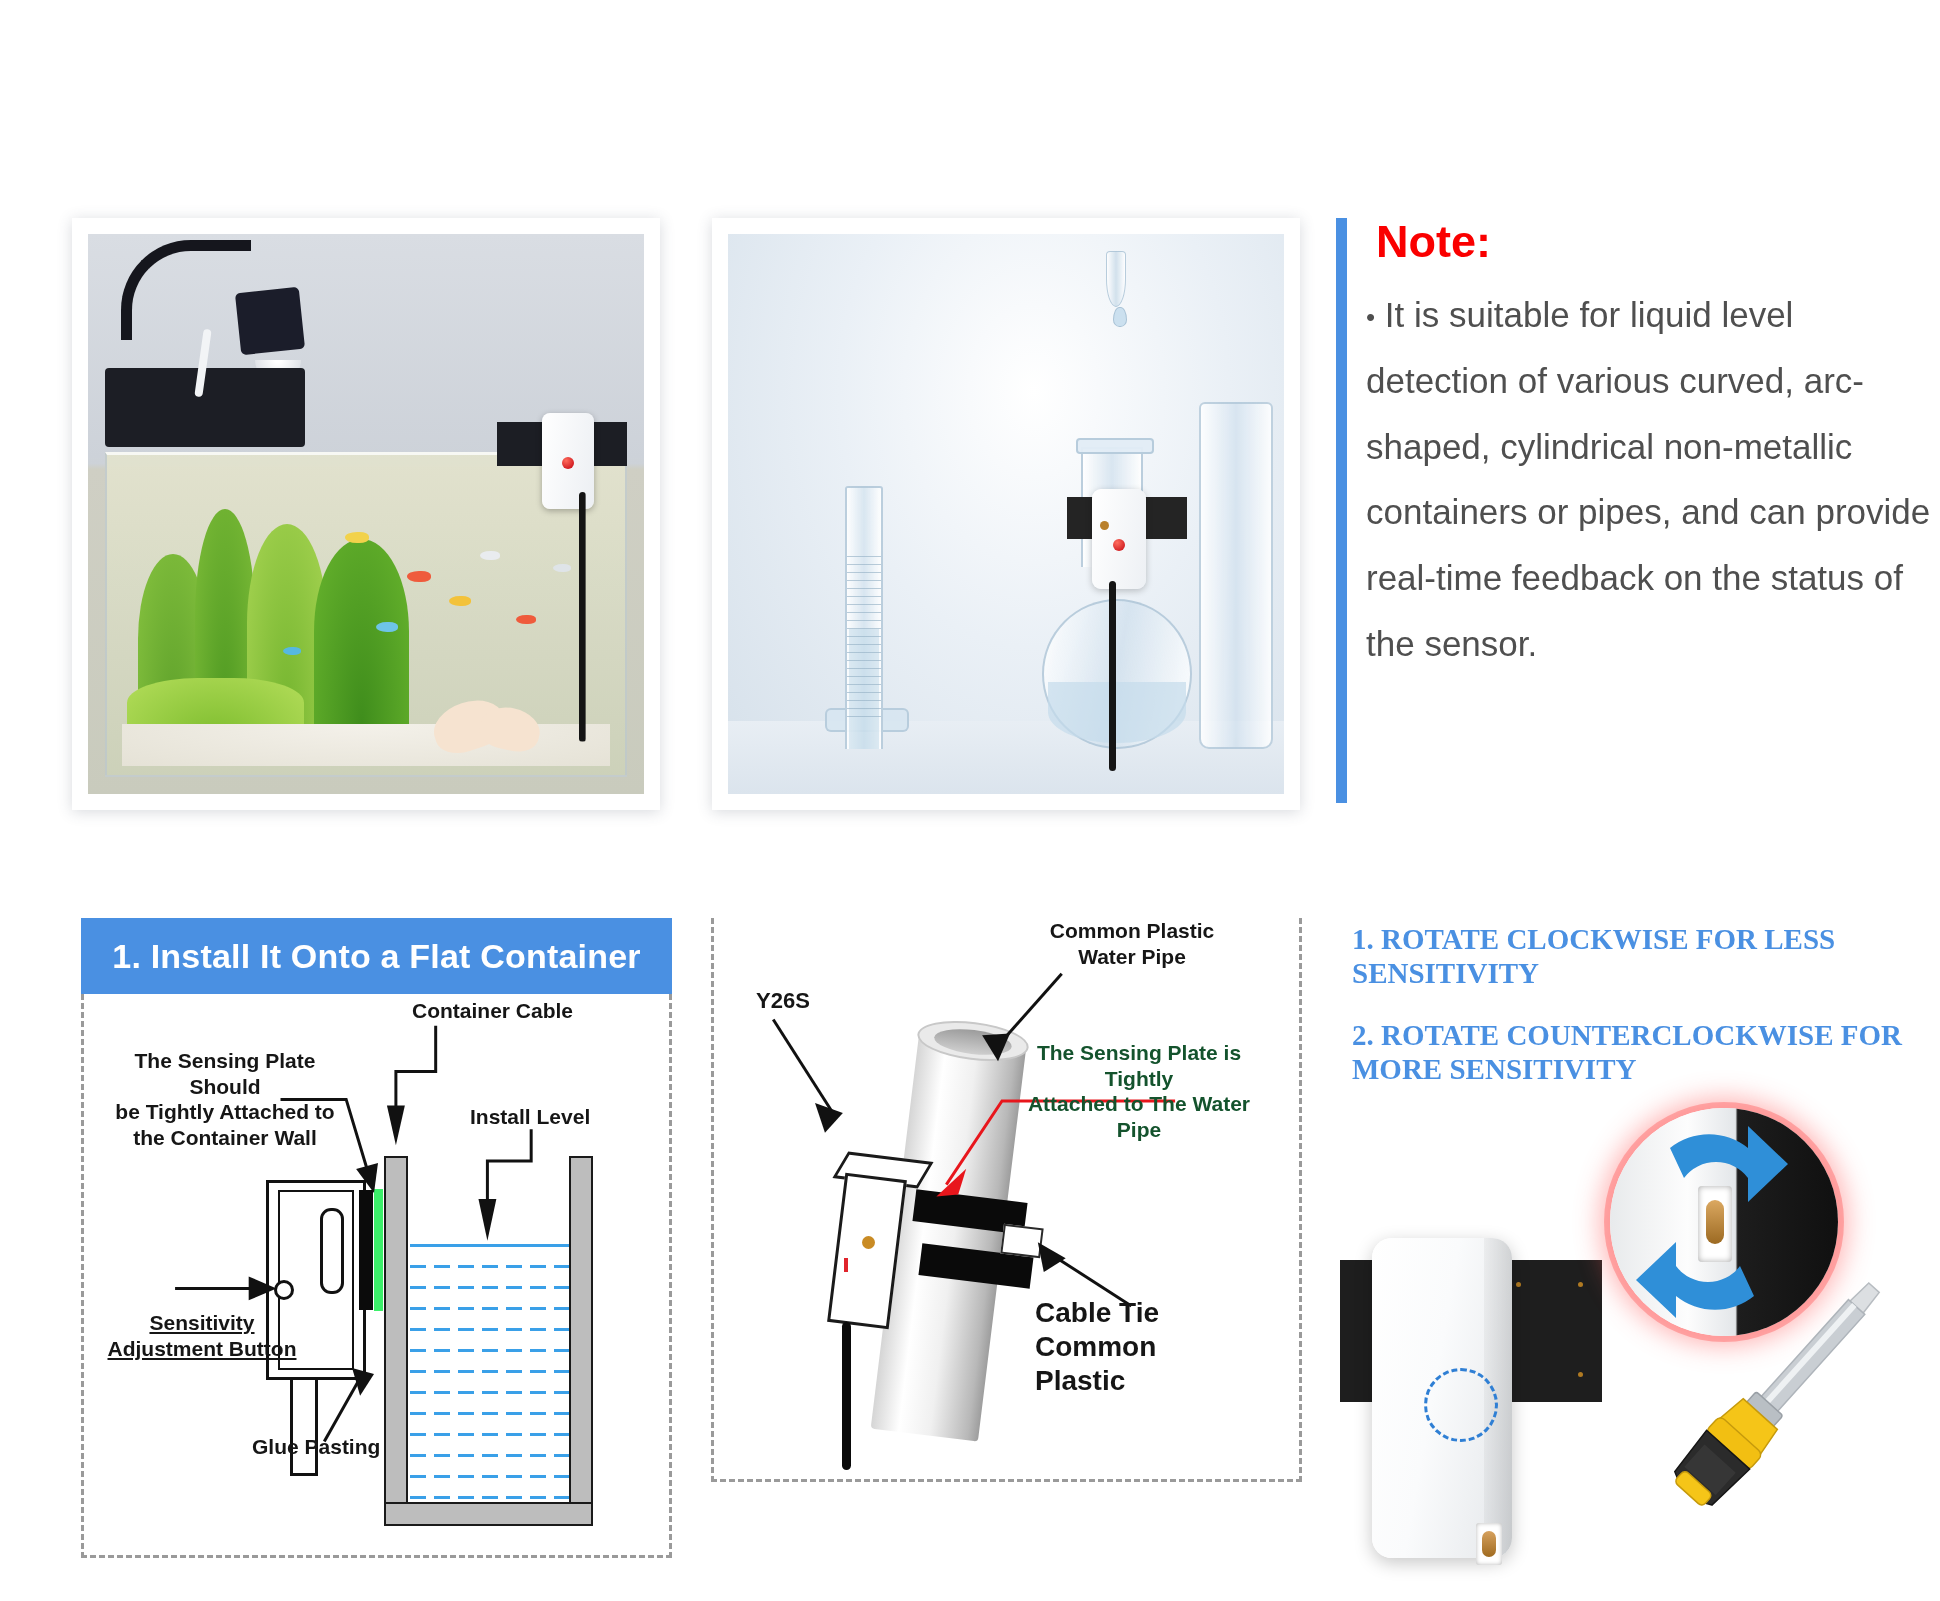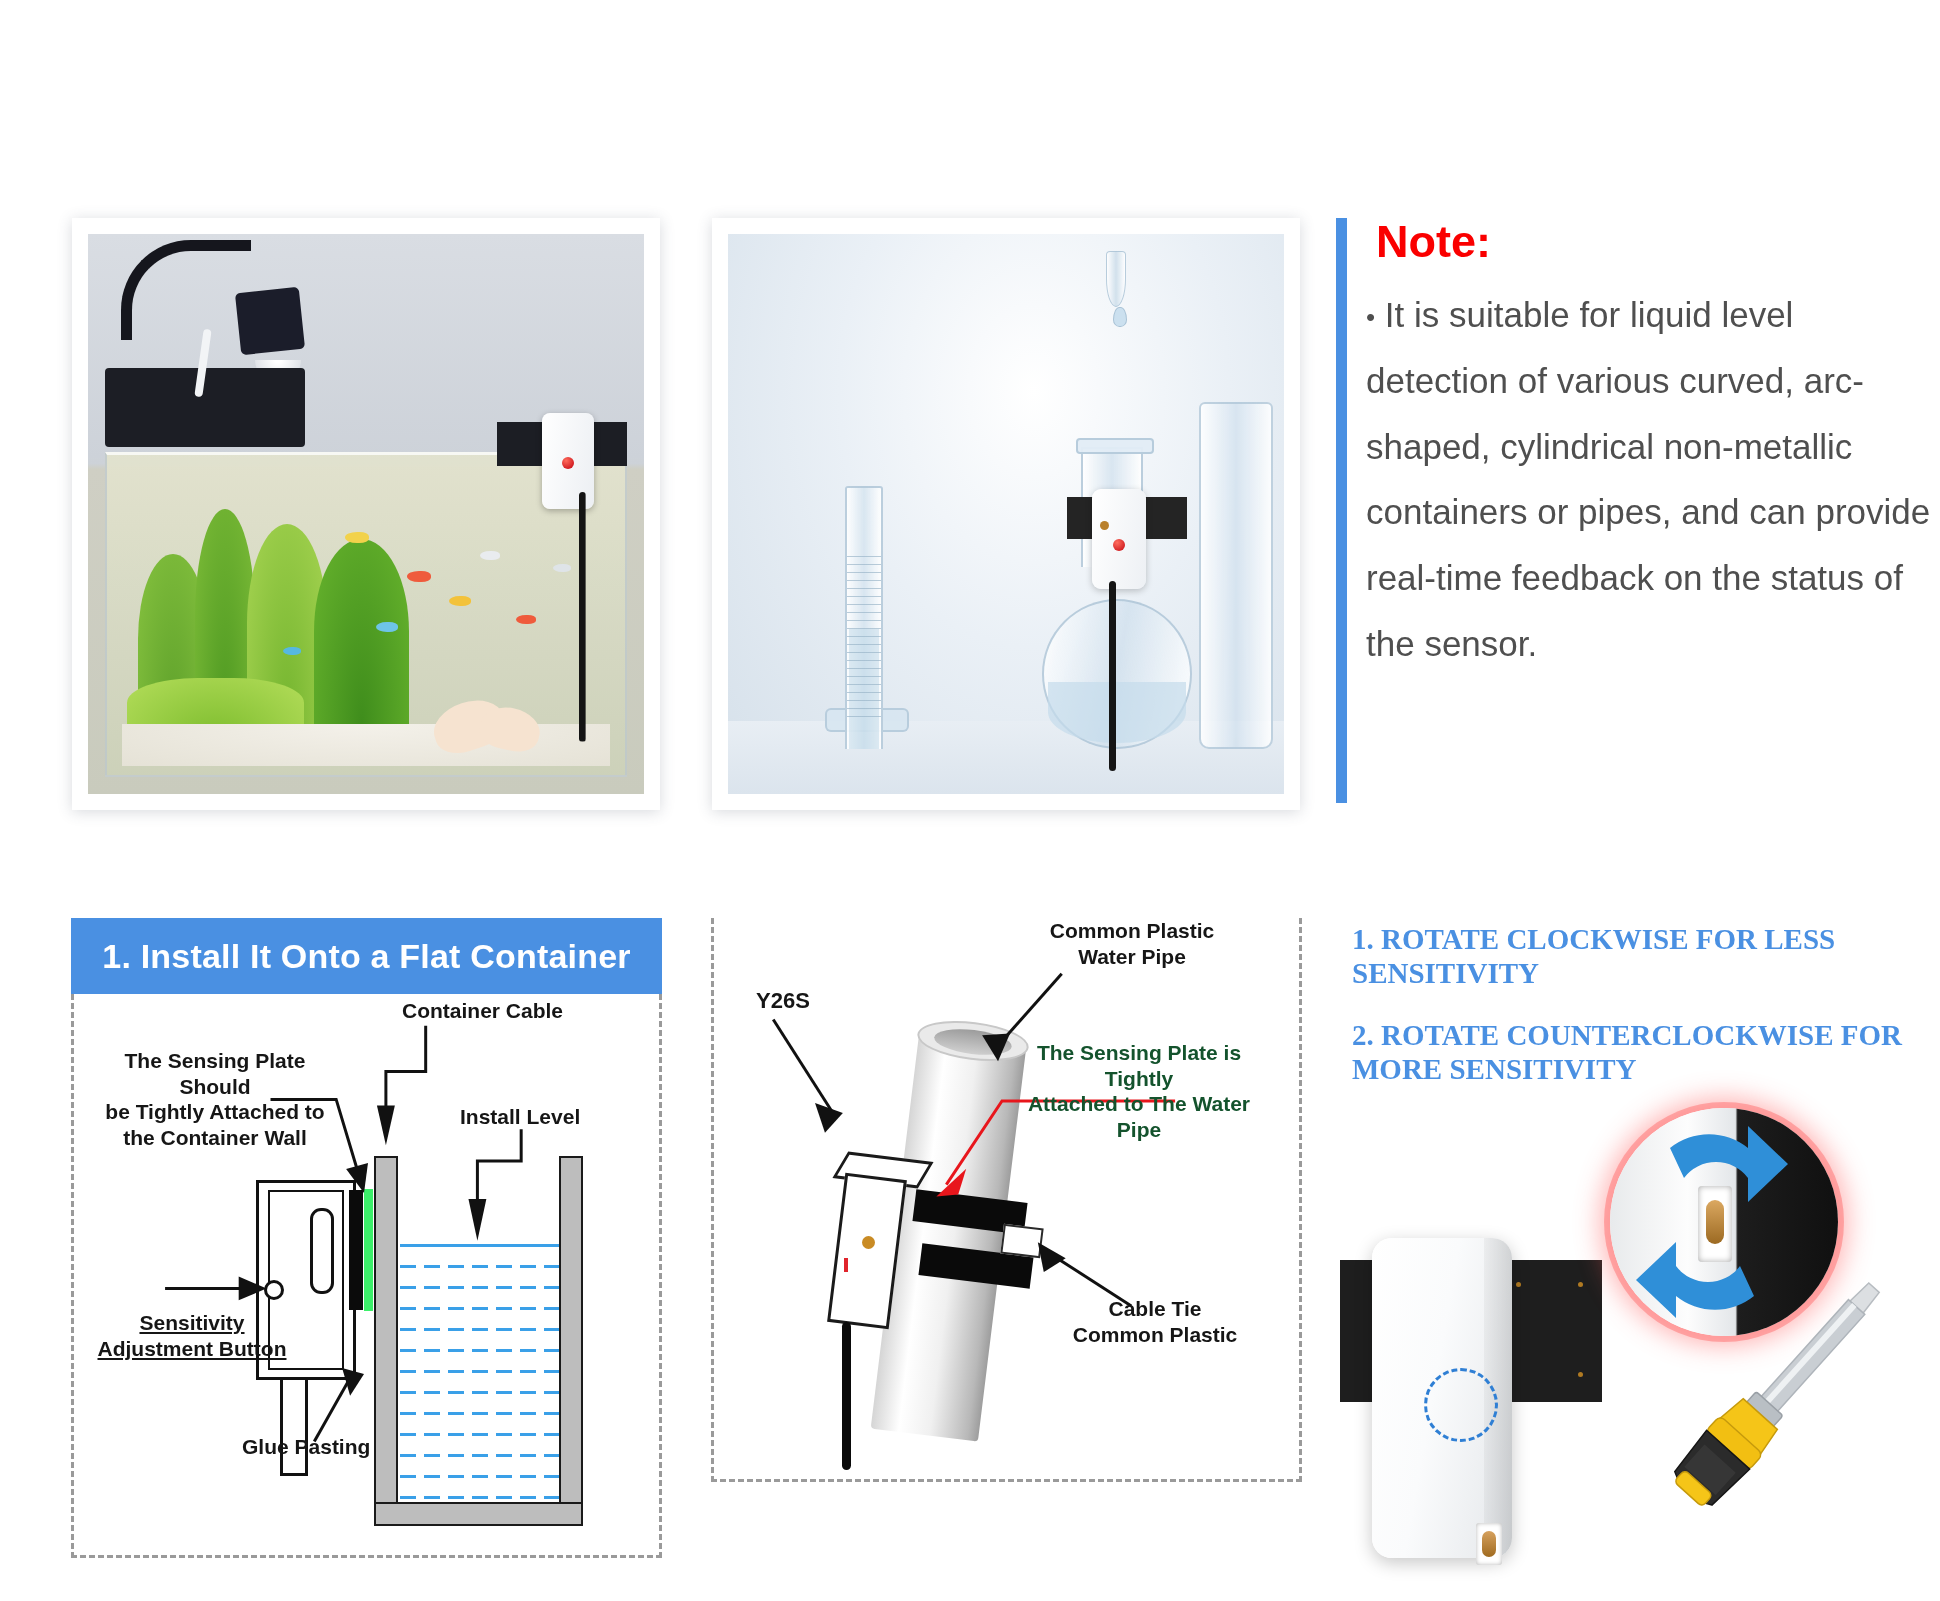--- a/index.html
+++ b/index.html
@@ -130,21 +130,21 @@
   
   .note { position:absolute; left:1336px; top:218px; width:600px; height:600px; }
   .note-bar { position:absolute; left:0; top:0; width:11px; height:585px; background:#4a90e2; }
   .note-title { position:absolute; left:40px; top:-2px; font-size:45px; font-weight:bold; color:#fa0000; }
   .note-body { position:absolute; left:30px; top:64px; width:565px;
     font-size:35px; color:#4f4f4f; line-height:1.88; }
   .note-bullet { font-size:26px; vertical-align:middle; }
 
   
   .step { position:absolute; }
-  #step1 { left:71px;  top:918px; width:591px; height:640px; }
+  #step1 { left:81px;  top:918px; width:591px; height:640px; }
   #step2 { left:711px; top:918px; width:591px; height:640px; }
   .step-head { width:100%; height:76px; background:#4a90e2; display:flex;
     align-items:center; justify-content:center; }
   .step-head-text { color:#fff; font-size:34px; font-weight:bold; letter-spacing:.2px; }
   .step-body { position:relative; width:100%; height:564px;
     border:3px dashed #9a9a9a; border-top:none; background:#fff; }
 
   
   .d1-wall-l { position:absolute; left:300px; top:162px; width:24px; height:370px;
     background:#bdbdbd; border:2px solid #1a1a1a; }
@@ -400,21 +400,21 @@
       </svg>
 
       <div class="lab-txt" style="left:318px; top:0px; font-size:21px; width:200px; text-align:center; white-space:pre-line;">Common Plastic
 Water Pipe</div>
 
       <div class="lab-txt" style="left:42px; top:70px; font-size:22px;">Y26S</div>
 
       <div class="lab-txt lab-red" style="left:290px; top:122px; font-size:21px; width:270px; text-align:center; white-space:pre-line;">The Sensing Plate is Tightly
 Attached to The Water Pipe</div>
 
-      <div class="lab-txt" style="left:341px; top:378px; font-size:21px; width:200px; text-align:center; white-space:pre-line;">Cable Tie
+      <div class="lab-txt" style="left:321px; top:378px; font-size:28px; width:200px; text-align:left; white-space:pre-line;">Cable Tie
 Common Plastic</div>
     </div>
   </div>
 
   <div class="rot" id="rot1">1. ROTATE CLOCKWISE FOR LESS SENSITIVITY</div>
   <div class="rot" id="rot2">2. ROTATE COUNTERCLOCKWISE FOR MORE SENSITIVITY</div>
 
   <div class="illus">
 
     <div class="ill-plate">

